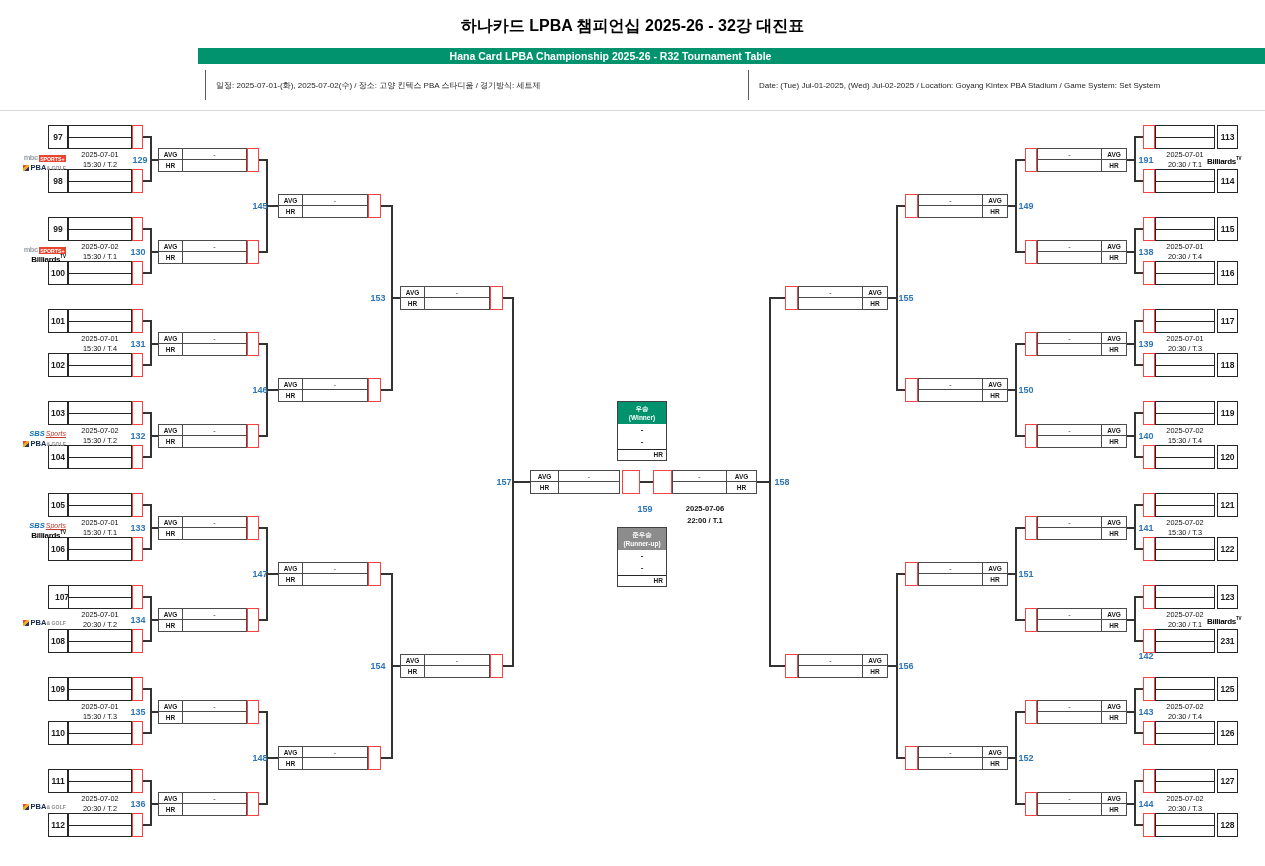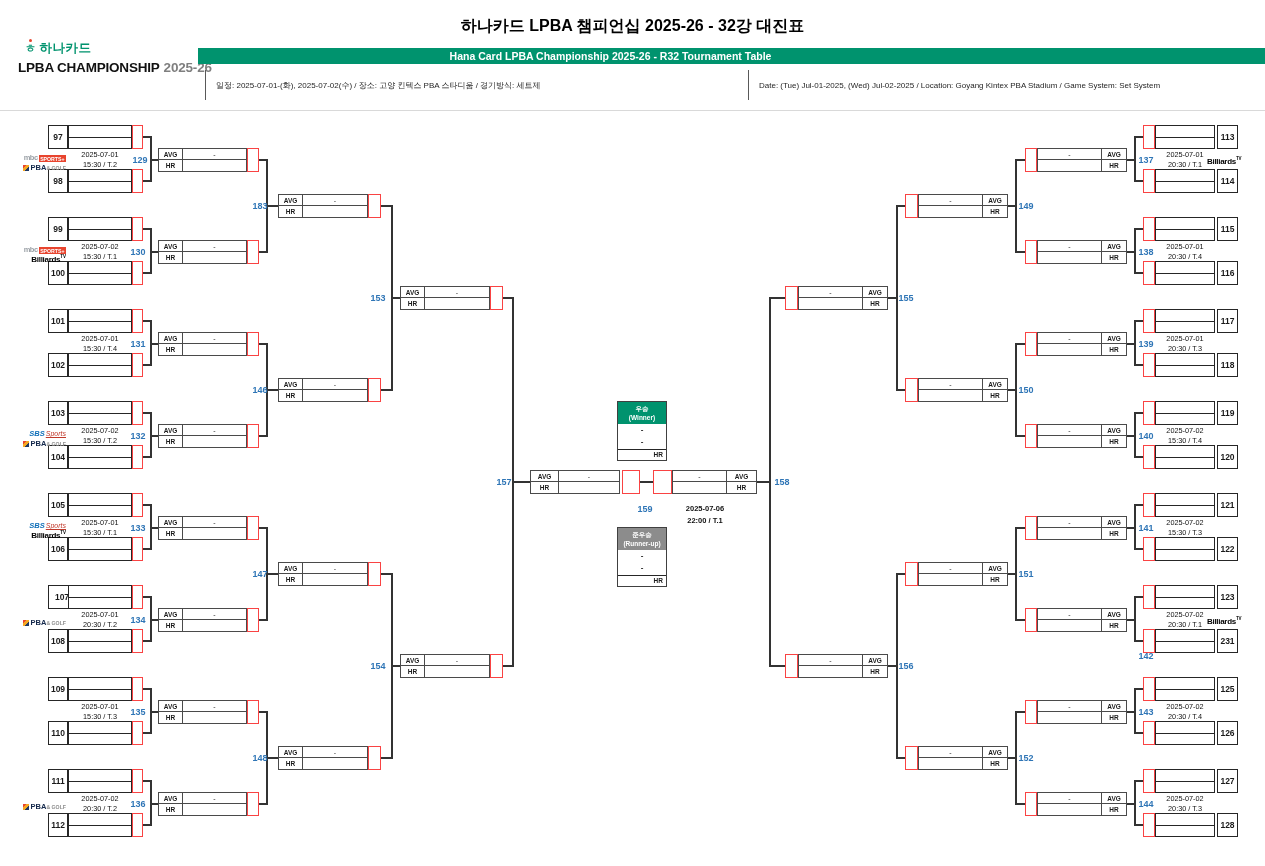--- a/index.html
+++ b/index.html
@@ -64,24 +64,20 @@
   .vhr{border-top:1.4px solid #262626;height:10px;line-height:9px;font-size:6.5px;font-weight:bold;text-align:right;padding-right:3px;}
   .fdate,.ftime{position:absolute;font-size:7.5px;font-weight:bold;color:#111;text-align:center;z-index:4;white-space:nowrap;}
 </style>
 </head>
 <body>
 
 <div id="page">
 
   <div class="title">하나카드 LPBA 챔피언십 2025-26 - 32강 대진표</div>
 
-  <div class="hana-logo">
-    <div class="hl-r1"><span class="hl-glyph"><i class="dot"></i>ㅎ</span><span>하나카드</span></div>
-    <div class="hl-r2"><span>LPBA CHAMPIONSHIP</span><span class="hl-season">2025-26</span></div>
-  </div>
 
   <div class="green-bar">
       <span>Hana Card LPBA Championship 2025-26 - R32 Tournament Table</span>
     </div>
   <div class="info info-kr">일정: 2025-07-01-(화), 2025-07-02(수) / 장소: 고양 킨텍스 PBA 스타디움 / 경기방식: 세트제</div>
   <div class="info info-en">Date: (Tue) Jul-01-2025, (Wed) Jul-02-2025 / Location: Goyang Kintex PBA Stadium / Game System: Set System</div>
   <div class="page-divider"></div>
 
   <div id="bracket">
       <div class="pbox pnum" style="position: absolute; left: 48px; top: 125px; width: 20px; height: 24px;">97</div>
@@ -309,21 +305,21 @@
       </div>
       <div class="pbox pnum" style="position: absolute; left: 1217px; top: 169px; width: 21px; height: 24px;">114</div>
       <div class="pbox pname" style="position: absolute; left: 1155px; top: 169px; width: 60px; height: 24px;">
         <div class="kr"></div>
         <div class="en"></div>
       </div>
       <div class="conn" style="position: absolute; left: 1143px; top: 125px; width: 12px; height: 24px;"></div>
       <div class="conn" style="position: absolute; left: 1143px; top: 169px; width: 12px; height: 24px;"></div>
       <div class="mdate" style="position: absolute; left: 1155px; top: 149.5px; width: 60px;">2025-07-01</div>
       <div class="mtime" style="position: absolute; left: 1155px; top: 159.5px; width: 60px;">20:30 / T.1</div>
-      <div class="mnum" style="position: absolute; left: 1130px; top: 154.5px; width: 32px;">137</div>
+      <div class="mnum" style="position: absolute; left: 1130px; top: 154.5px; width: 32px;">191</div>
       <div class="statbox" style="position: absolute; left: 1037px; top: 148px; width: 90px; height: 24px; grid-template-columns: 1fr 24px;">
         <div class="scell sval br bb">-</div>
         <div class="scell slab bb">AVG</div>
         <div class="scell sval br"></div>
         <div class="scell slab">HR</div>
       </div>
       <div class="conn" style="position: absolute; left: 1025px; top: 148px; width: 12px; height: 24px;"></div>
       <div class="hline" style="position: absolute; left: 1135px; top: 136.2px; width: 9px;"></div>
       <div class="hline" style="position: absolute; left: 1135px; top: 180.2px; width: 9px;"></div>
       <div class="vline" style="position: absolute; left: 1134.2px; top: 136.2px; height: 45.6px;"></div>
@@ -516,21 +512,21 @@
       <div class="hline" style="position: absolute; left: 259px; top: 251.2px; width: 9px;"></div>
       <div class="vline" style="position: absolute; left: 266.2px; top: 159.2px; height: 93.6px;"></div>
       <div class="hline" style="position: absolute; left: 267px; top: 205.2px; width: 12px;"></div>
       <div class="statbox" style="position: absolute; left: 278px; top: 194px; width: 90px; height: 24px; grid-template-columns: 24px 1fr;">
         <div class="scell slab br bb">AVG</div>
         <div class="scell sval bb">-</div>
         <div class="scell slab br">HR</div>
         <div class="scell sval"></div>
       </div>
       <div class="conn" style="position: absolute; left: 368px; top: 194px; width: 13px; height: 24px;"></div>
-      <div class="mnum" style="position: absolute; left: 244px; top: 200.5px; width: 32px;">183</div>
+      <div class="mnum" style="position: absolute; left: 244px; top: 200.5px; width: 32px;">145</div>
       <div class="hline" style="position: absolute; left: 259px; top: 343.2px; width: 9px;"></div>
       <div class="hline" style="position: absolute; left: 259px; top: 435.2px; width: 9px;"></div>
       <div class="vline" style="position: absolute; left: 266.2px; top: 343.2px; height: 93.6px;"></div>
       <div class="hline" style="position: absolute; left: 267px; top: 389.2px; width: 12px;"></div>
       <div class="statbox" style="position: absolute; left: 278px; top: 378px; width: 90px; height: 24px; grid-template-columns: 24px 1fr;">
         <div class="scell slab br bb">AVG</div>
         <div class="scell sval bb">-</div>
         <div class="scell slab br">HR</div>
         <div class="scell sval"></div>
       </div>

